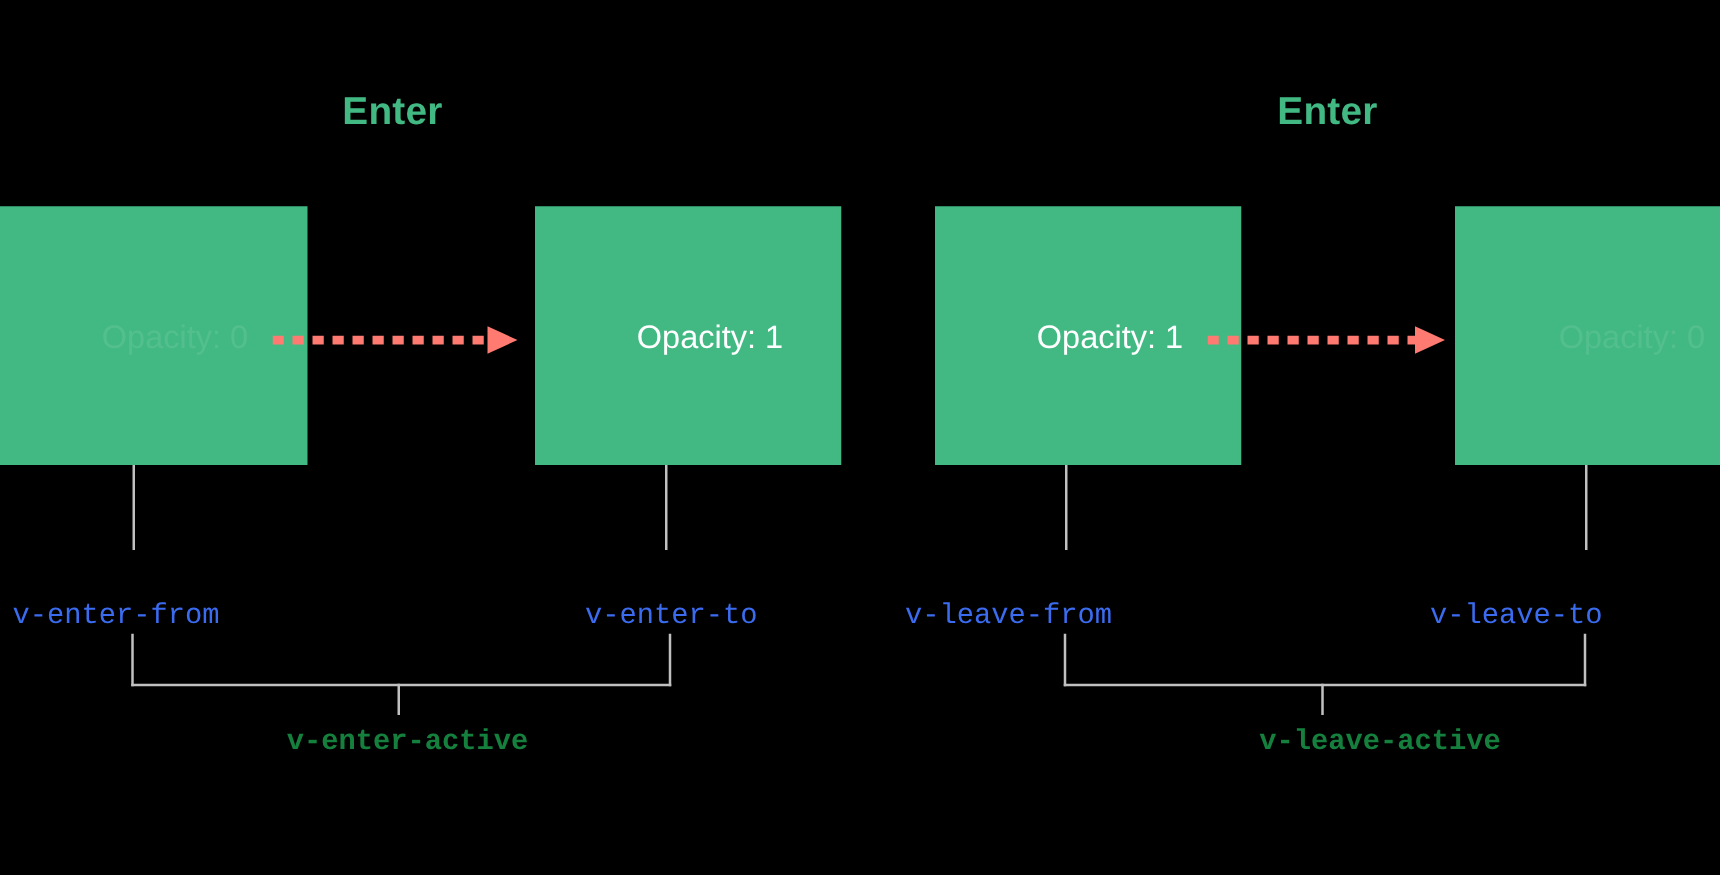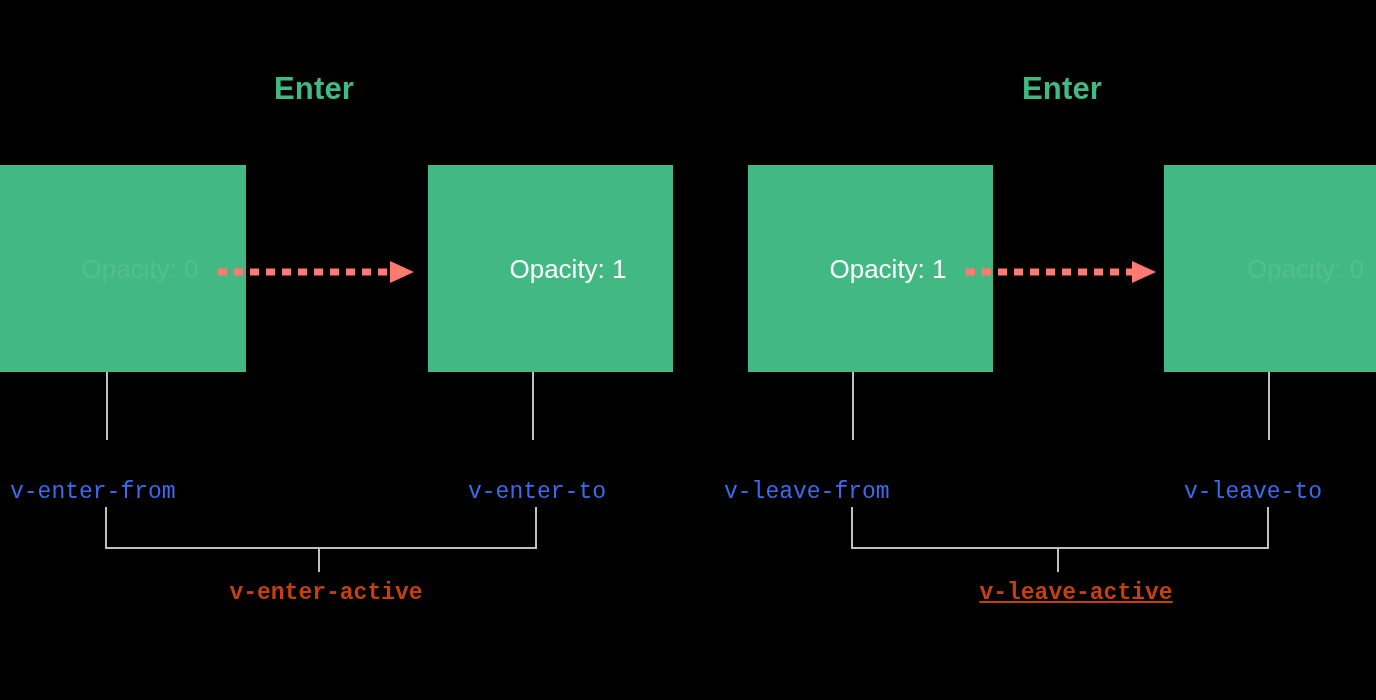--- a/index.html
+++ b/index.html
@@ -89,21 +89,21 @@
     font-weight: normal;
     color: #3b6cf0;
     white-space: nowrap;
     line-height: 1;
     top: 456px;
     margin-top: 25px;
   }
   .class-label.l1 { left: 10px; }
   .class-label.l2 { left: 468px; transform: translateX(0); }
   .class-label.l3 { left: 724px; }
-  .class-label.l4 { left: 1184px; }
+  .class-label.l4 { left: 1144px; }
 
   
   .bracket {
     position: absolute;
     top: 507px;
     height: 40px;
     border-left: 2px solid #c0c0c0;
     border-right: 2px solid #c0c0c0;
     border-bottom: 2px solid #c0c0c0;
   }
@@ -118,28 +118,28 @@
     height: 25px;
   }
   .bracket-stem.bs1 { left: 318px; }
   .bracket-stem.bs2 { left: 1057px; }
 
   .active-label {
     position: absolute;
     font-family: "Liberation Mono", "DejaVu Sans Mono", monospace;
     font-size: 23px;
     font-weight: bold;
-    color: #c2410c;
+    color: #15803d;
     white-space: nowrap;
     line-height: 1;
     top: 582px;
     transform: translateX(-50%);
   }
   .active-label.al1 { left: 326px; }
-  .active-label.al2 { left: 1076px; text-decoration: underline; }
+  .active-label.al2 { left: 1104px; }
 </style>
 </head>
 <body>
 
 <div id="stage">
 
   <div class="section-title enter">Enter</div>
 
   <div class="box b1">
     <span class="box-label faded">Opacity: 0</span>

